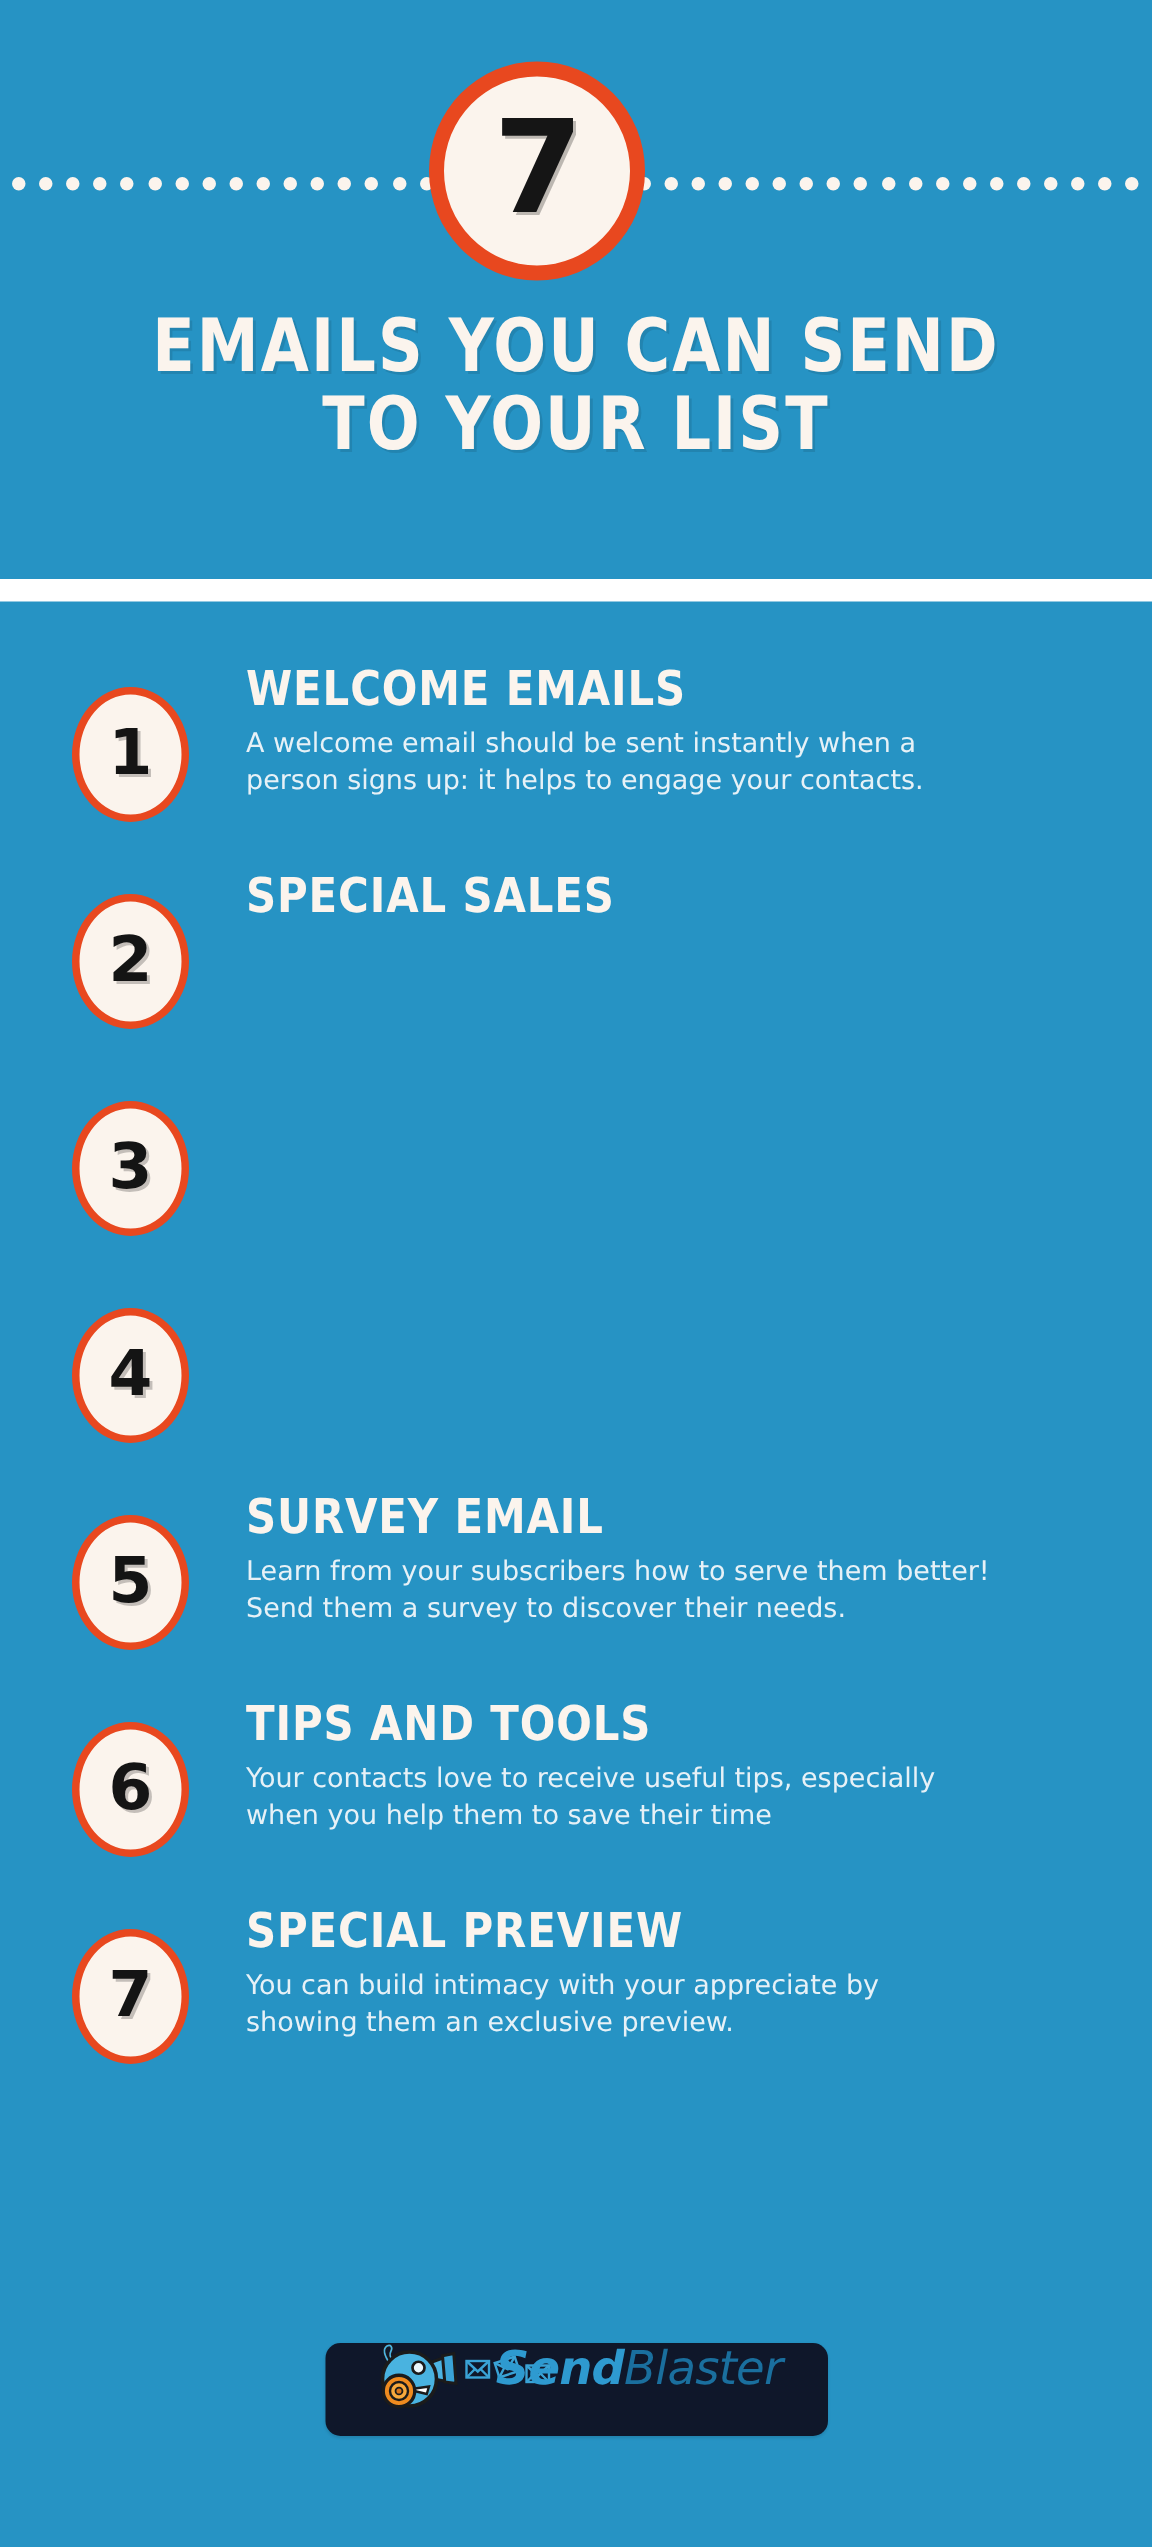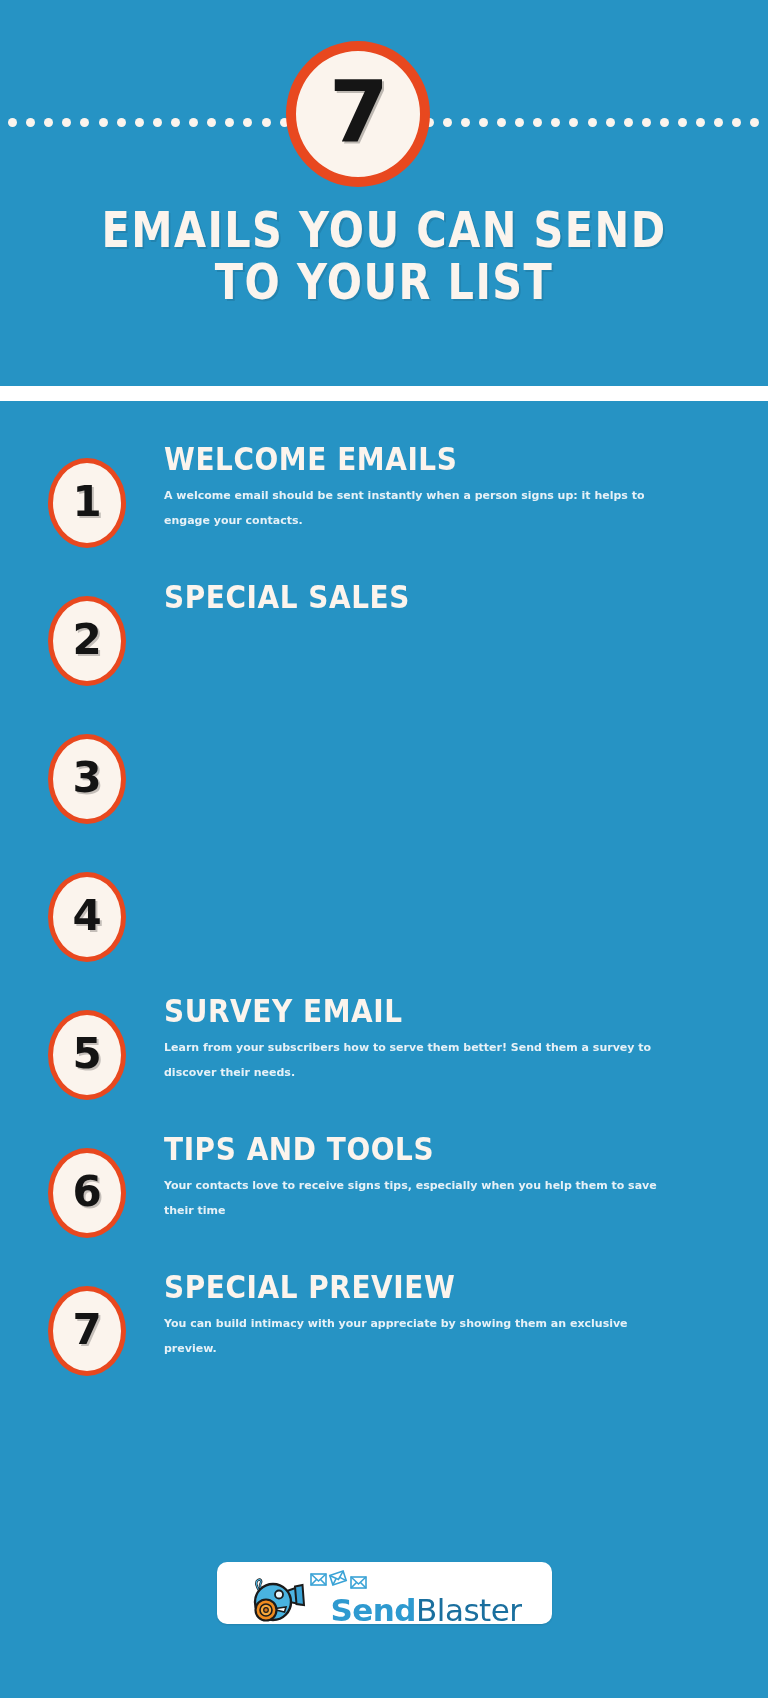--- a/index.html
+++ b/index.html
@@ -127,43 +127,44 @@
     font-size:32px;
     line-height:34px;
     letter-spacing:0.6px;
     margin-bottom:7px;
     transform:scaleX(0.97);
     transform-origin:left center;
   }
   .item-desc {
     color:#e6f1f7;
     font-family:"DejaVu Sans", sans-serif;
-    font-size:11px;
+    font-size:18px;
     line-height:25px;
-    font-weight:700;
+    font-weight:400;
     max-width:500px;
   }
 
   
   #footer {
     position:absolute;
     left:0; top:1562px;
     width:768px;
     display:flex;
     justify-content:center;
   }
   #logo-plate {
     width:335px; height:62px;
-    background:#ffffff;
+    background:#0f172a;
     border-radius:10px;
     display:flex;
-    align-items:flex-end;
+    align-items:flex-start;
     justify-content:center;
     gap:6px;
     box-shadow:0 1px 2px rgba(0,0,0,0.12);
+    font-style:italic;
   }
   #logo-mark { width:62px; height:46px; flex:0 0 auto; }
   #logo-envelopes { width:60px; height:26px; flex:0 0 auto; margin-left:-4px; align-self:flex-start; margin-top:8px; }
   #logo-wordmark {
     font-family:"DejaVu Sans", sans-serif;
     font-size:31px;
     line-height:1;
     letter-spacing:-0.5px;
     white-space:nowrap;
     margin-left:-46px;
@@ -272,21 +273,21 @@
           <div class="item-title">SURVEY EMAIL</div>
           <div class="item-desc">Learn from your subscribers how to serve them better! Send them a survey to discover their needs.</div>
         </div>
       </div>
       <div class="list-item">
         <div class="item-circle">
           <span class="item-number">6</span>
         </div>
         <div class="item-text">
           <div class="item-title">TIPS AND TOOLS</div>
-          <div class="item-desc">Your contacts love to receive signs tips, especially when you help them to save their time</div>
+          <div class="item-desc">Your contacts love to receive useful tips, especially when you help them to save their time</div>
         </div>
       </div>
       <div class="list-item">
         <div class="item-circle">
           <span class="item-number">7</span>
         </div>
         <div class="item-text">
           <div class="item-title">SPECIAL PREVIEW</div>
           <div class="item-desc">You can build intimacy with your appreciate by showing them an exclusive preview.</div>
         </div>

